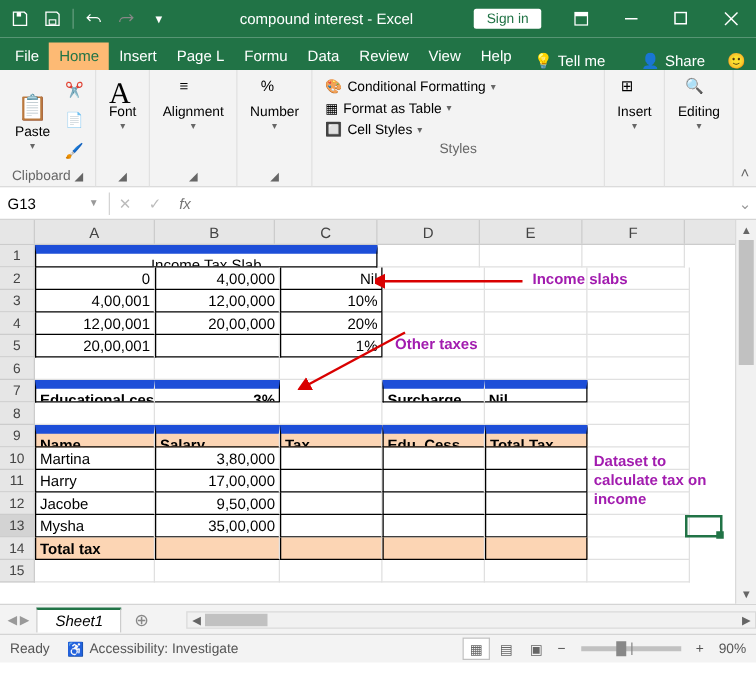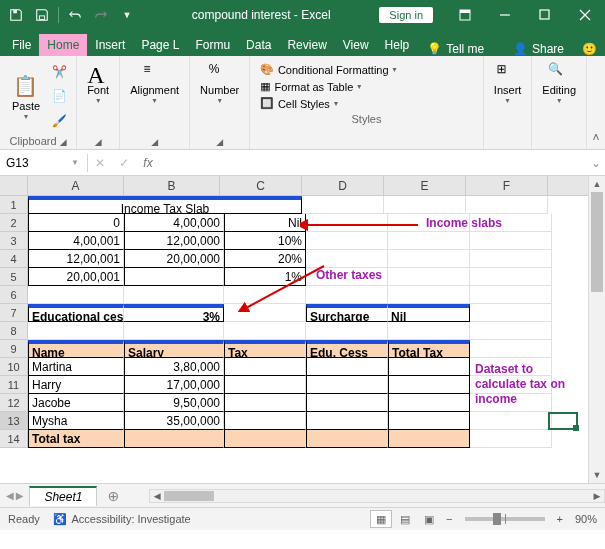--- a/index.html
+++ b/index.html
@@ -12,21 +12,21 @@
   .titlebar .qat-sep { width: 1px; height: 16px; background: rgba(255,255,255,0.3); margin: 0 2px; }
   .titlebar .title { flex: 1; text-align: center; font-size: 12px; }
   .titlebar .signin { background: #fff; color: #217346; padding: 2px 10px; font-size: 11px; cursor: pointer; border-radius: 2px; }
   .titlebar .winbtns { display: flex; margin-left: 12px; }
   .titlebar .winbtn { width: 40px; height: 30px; display: flex; align-items: center; justify-content: center; cursor: pointer; }
   .titlebar svg { fill: #fff; }
   
   
   .tabs { height: 26px; background: #217346; display: flex; align-items: flex-end; color: #fff; padding-left: 4px; }
   .tab { padding: 4px 8px; font-size: 12px; cursor: pointer; }
-  .tab.active { background: #f9a8d4; color: #217346; }
+  .tab.active { background: #fdba74; color: #217346; }
   .tabs .right { margin-left: auto; display: flex; align-items: center; padding-right: 8px; }
   .tabs .tell-me { display: flex; align-items: center; gap: 4px; padding: 0 10px; font-size: 12px; }
   .tabs .share { display: flex; align-items: center; gap: 4px; padding: 0 8px; }
   .tabs .emoji { margin-left: 10px; }
   
   
   .ribbon { height: 94px; background: #f3f3f3; border-bottom: 1px solid #d4d4d4; display: flex; }
   .ribbon-group { border-right: 1px solid #e1e1e1; padding: 4px 6px 2px; display: flex; flex-direction: column; }
   .ribbon-group .group-content { flex: 1; display: flex; gap: 4px; }
   .ribbon-group .group-label { text-align: center; font-size: 11px; color: #666; padding-top: 2px; }
@@ -68,21 +68,21 @@
   .row-head.selected { background: #d3d3d3; }
   .cell { border-right: 1px solid #e0e0e0; border-bottom: 1px solid #e0e0e0; padding: 0 3px; font-size: 12px; line-height: 18px; white-space: nowrap; overflow: hidden; }
   .cell.A { width: 96px; }
   .cell.B { width: 100px; }
   .cell.C { width: 82px; }
   .cell.D { width: 82px; }
   .cell.E { width: 82px; }
   .cell.F { width: 82px; overflow: visible; }
   .right-align { text-align: right; }
   .center-align { text-align: center; }
-  .border-t { border-top: 4px solid #1d4ed8; }
+  .border-t { border-top: 7px solid #1d4ed8; }
   .border-b { border-bottom: 1px solid #000; }
   .border-l { border-left: 1px solid #000; }
   .border-r { border-right: 1px solid #000; }
   .bold { font-weight: bold; }
   .fill-peach { background: #fcd5b4; }
   .annotation { position: absolute; color: #a21caf; font-size: 12px; font-weight: bold; pointer-events: none; }
   .arrow-svg { position: absolute; pointer-events: none; }
   .active-cell { position: absolute; border: 2px solid #217346; pointer-events: none; }
   .active-cell .handle { position: absolute; right: -3px; bottom: -3px; width: 6px; height: 6px; background: #217346; }
   .vscroll { position: absolute; right: 0; top: 0; bottom: 0; width: 17px; background: #f1f1f1; border-left: 1px solid #dadada; }
@@ -435,20 +435,29 @@
     <div class="row">
       <div class="row-head">14</div>
       <div class="cell A bold fill-peach border-l border-b">Total tax</div>
       <div class="cell B fill-peach border-l border-b"></div>
       <div class="cell C fill-peach border-l border-b"></div>
       <div class="cell D fill-peach border-l border-b"></div>
       <div class="cell E fill-peach border-l border-b border-r"></div>
       <div class="cell F"></div>
     </div>
 
+    <div class="row">
+      <div class="row-head">15</div>
+      <div class="cell A"></div>
+        <div class="cell B"></div>
+        <div class="cell C"></div>
+        <div class="cell D"></div>
+        <div class="cell E"></div>
+        <div class="cell F"></div>
+    </div>
 
     <svg class="arrow-svg" style="left:300px;top:22px;" width="120" height="14">
       <defs>
           <marker id="ah1" markerWidth="8" markerHeight="8" refX="1" refY="3" orient="auto">
             <path d="M0,0 L6,3 L0,6 z" fill="#d90000"></path>
           </marker>
         </defs>
       <line x1="118" y1="7" x2="6" y2="7" stroke="#d90000" stroke-width="2" marker-end="url(#ah1)"></line>
     </svg>
     <div class="annotation" style="left:426px;top:20px;">Income slabs</div>

